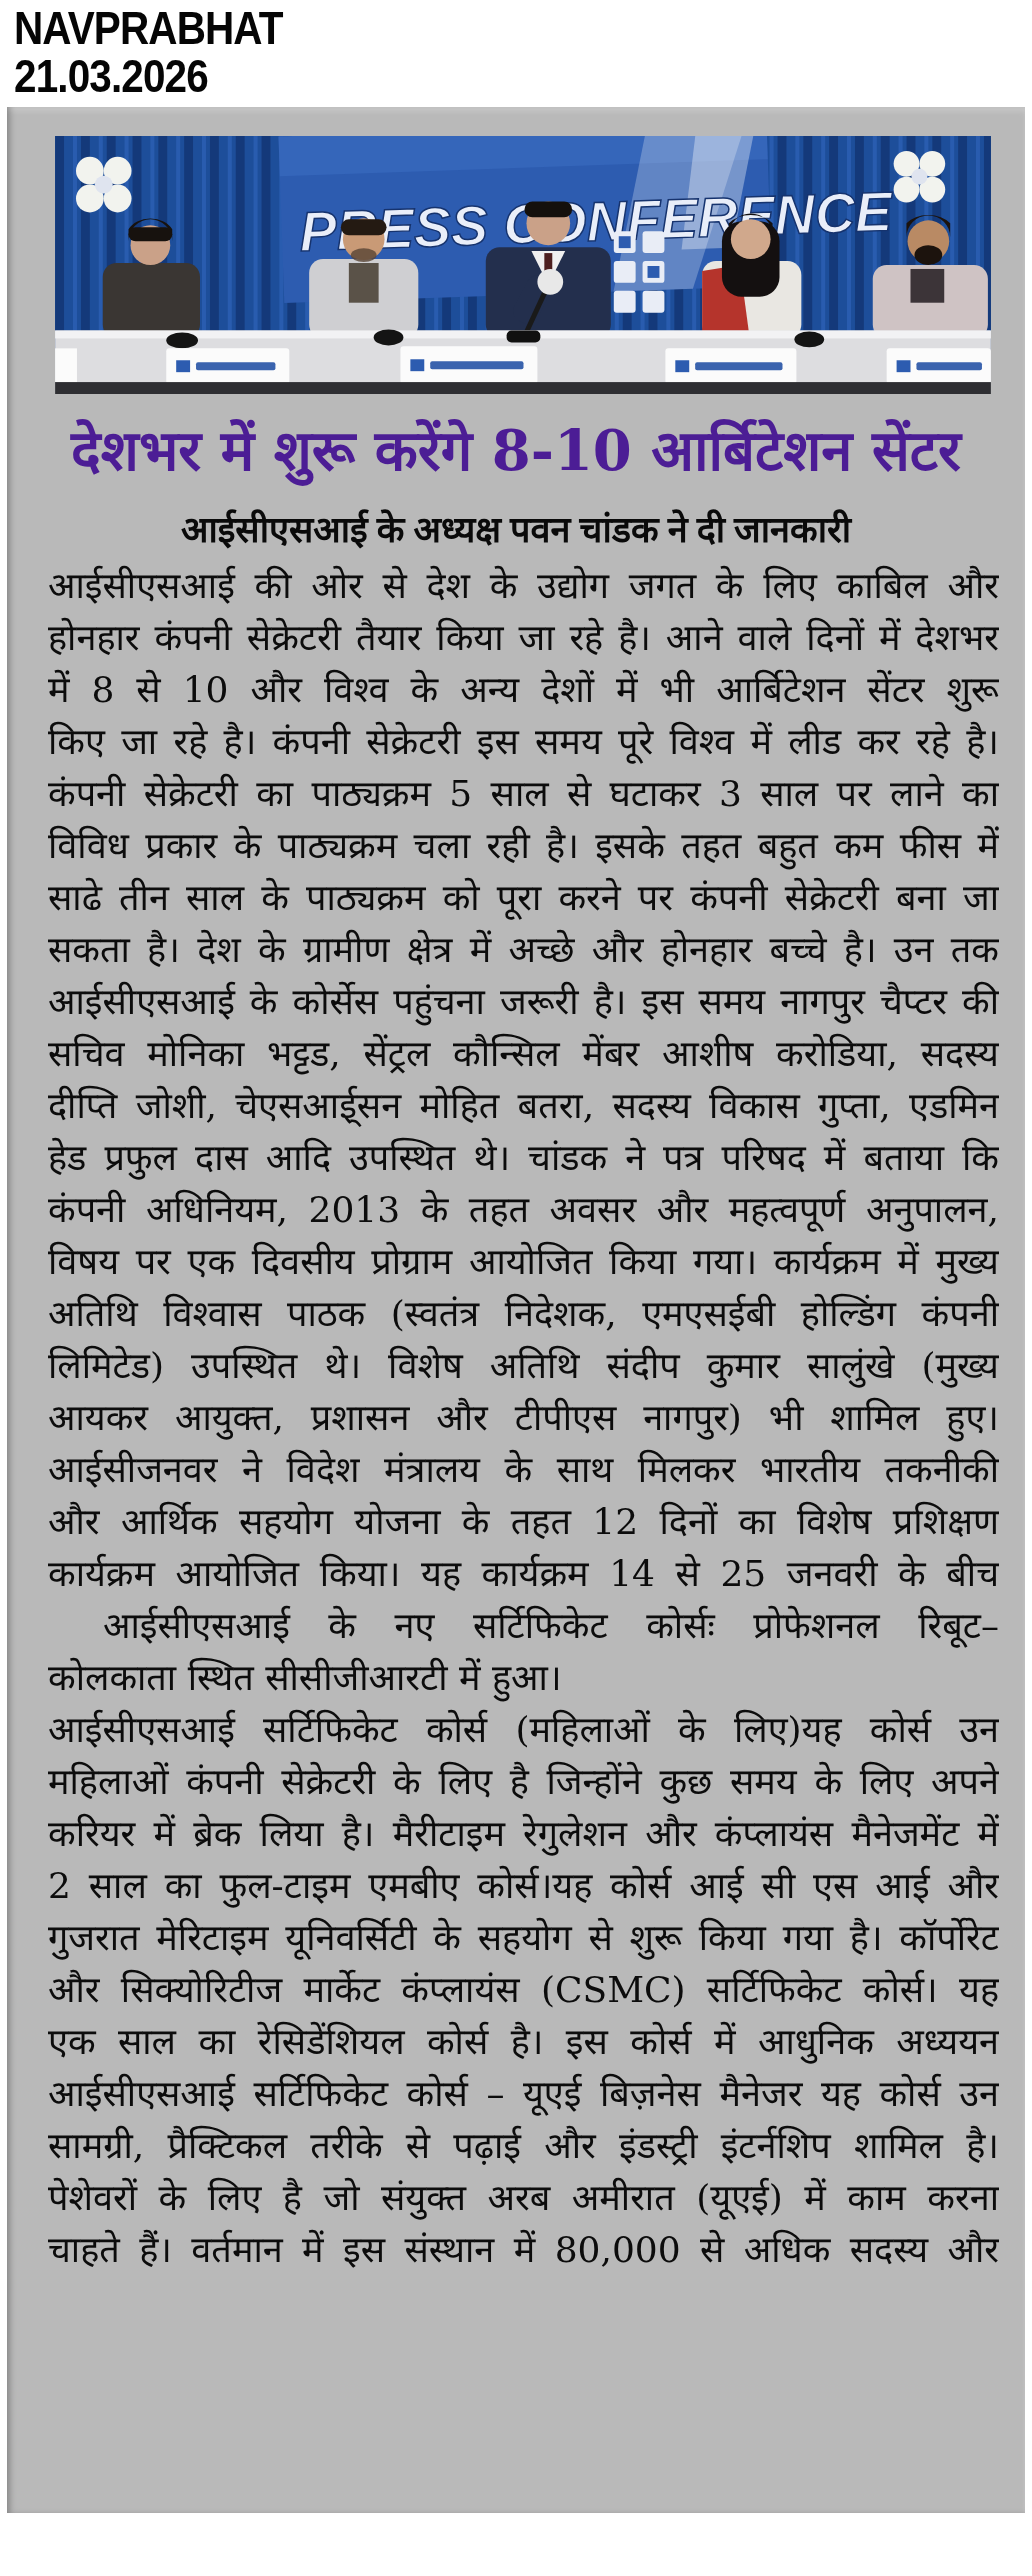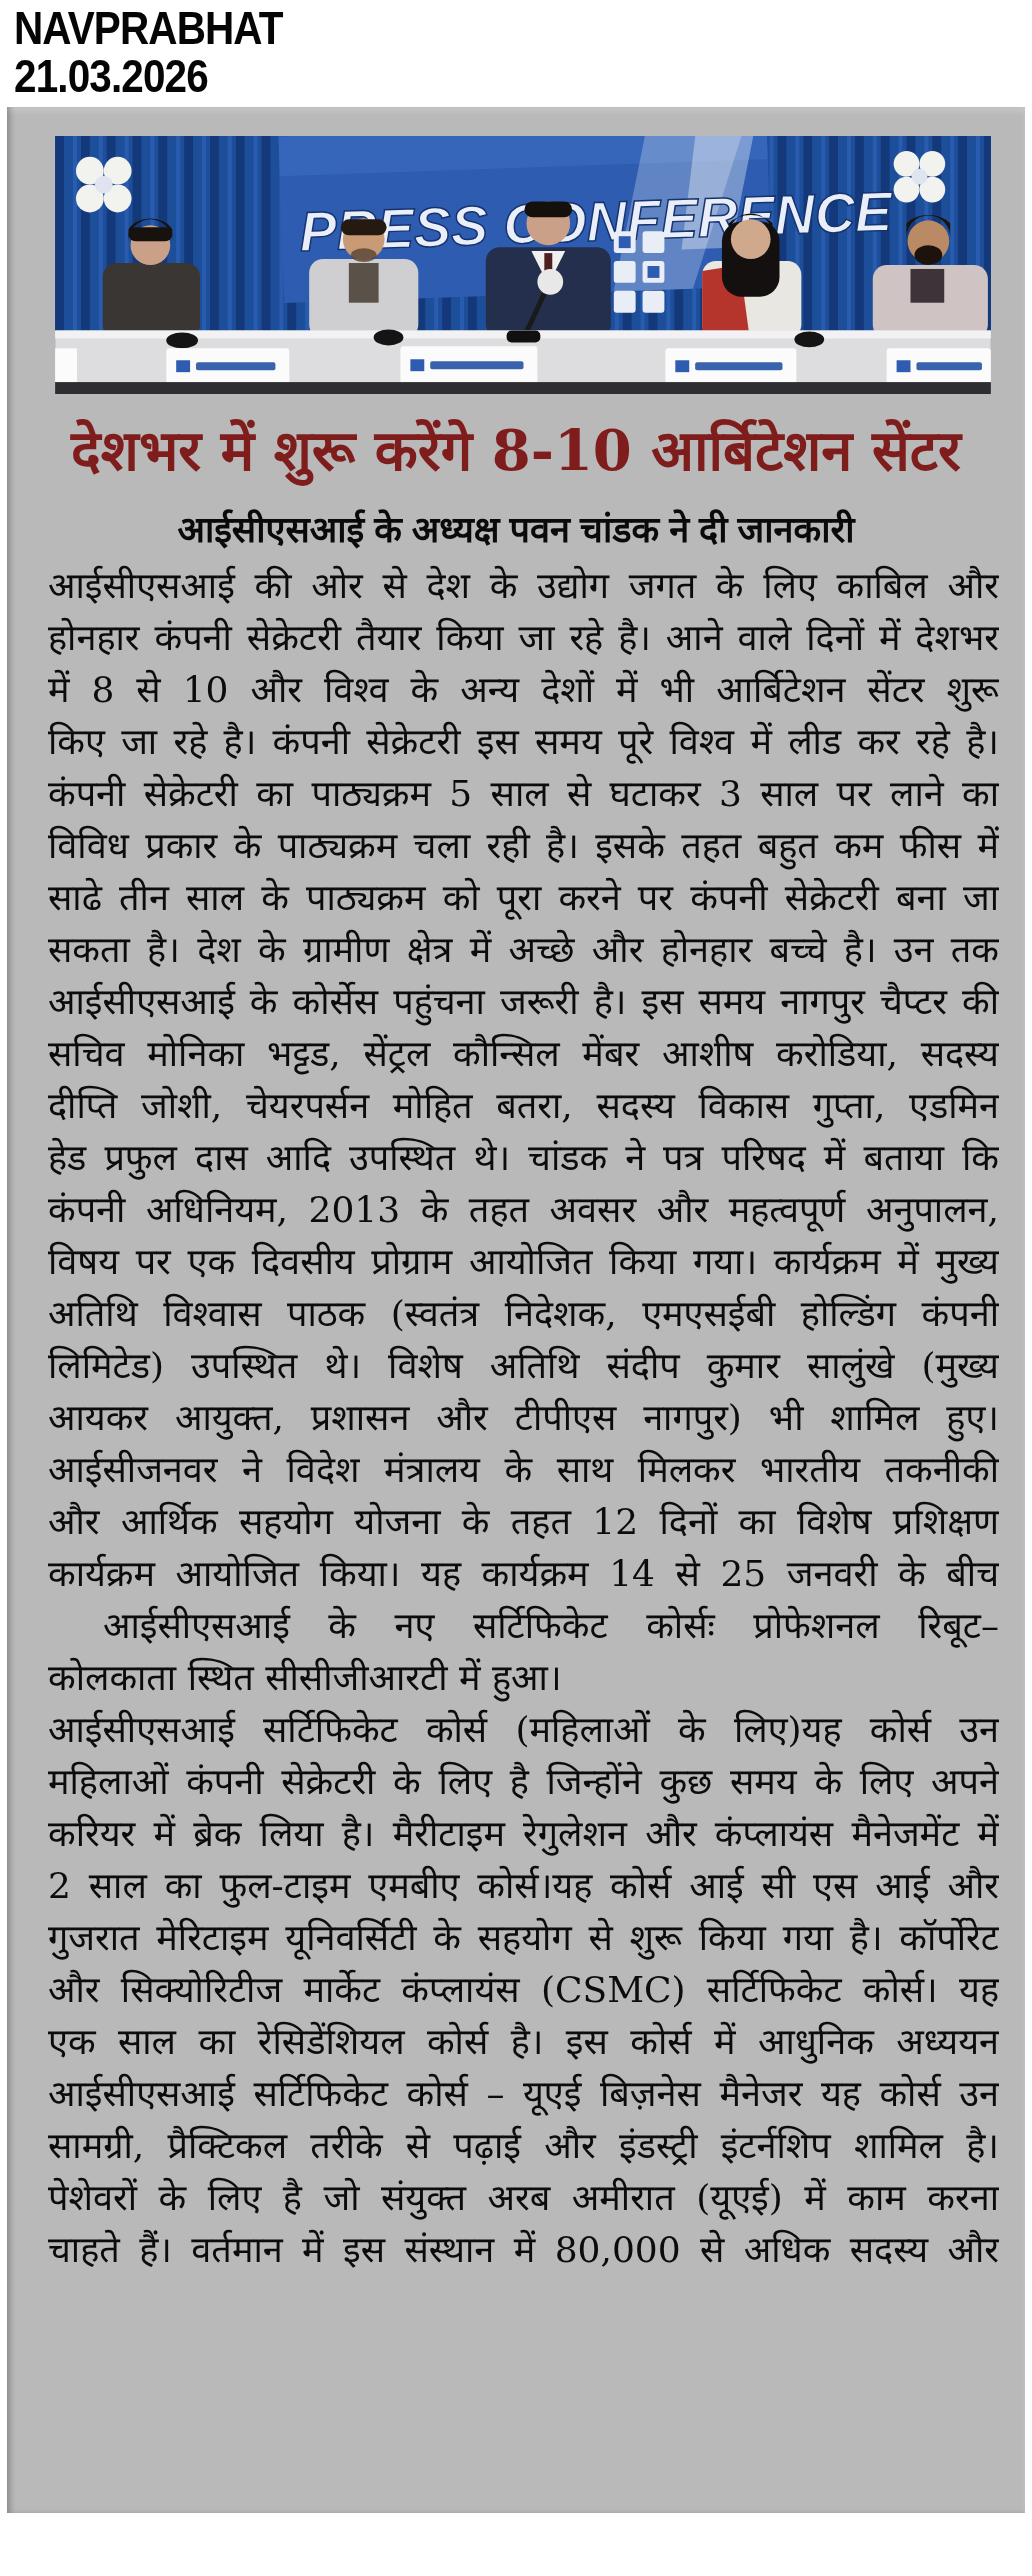--- a/index.html
+++ b/index.html
@@ -23,25 +23,25 @@
   
   .photo-frame{
     position:absolute;left:48px;top:29px;width:936px;height:258px;
     background:#1d4e9a;overflow:hidden;
   }
   .photo-frame svg{display:block;width:936px;height:258px;}
   
   .headline{
     position:absolute;left:0;top:298px;width:100%;text-align:center;
     font-family:"DejaVu Serif","Liberation Serif",serif;
-    font-size:56px;font-weight:600;color:#7f1d1d;white-space:nowrap;line-height:91px;
+    font-size:56px;font-weight:600;color:#4c1d95;white-space:nowrap;line-height:91px;
   }
   .subheadline{
     position:absolute;left:0;top:395px;width:100%;text-align:center;
-    font-family:Liberation Sans, sans-serif;
+    font-family:Liberation Serif, serif;
     font-size:36px;font-weight:700;color:#0a0a0a;white-space:nowrap;line-height:56px;
   }
   
   .article-body{
     position:absolute;left:41px;top:453px;width:951px;height:1892px;
     font-family:"DejaVu Serif","Liberation Serif",serif;
     font-size:36px;color:#0c0c0c;overflow:hidden;
   }
   .article-body .line{
     height:52px;line-height:52px;overflow:hidden;
@@ -179,21 +179,21 @@
       <div class="line">आईसीएसआई की ओर से देश के उद्योग जगत के लिए काबिल और</div>
       <div class="line">होनहार कंपनी सेक्रेटरी तैयार किया जा रहे है। आने वाले दिनों में देशभर</div>
       <div class="line">में 8 से 10 और विश्व के अन्य देशों में भी आर्बिटेशन सेंटर शुरू</div>
       <div class="line">किए जा रहे है। कंपनी सेक्रेटरी इस समय पूरे विश्व में लीड कर रहे है।</div>
       <div class="line">कंपनी सेक्रेटरी का पाठ्यक्रम 5 साल से घटाकर 3 साल पर लाने का</div>
       <div class="line">विविध प्रकार के पाठ्यक्रम चला रही है। इसके तहत बहुत कम फीस में</div>
       <div class="line">साढे तीन साल के पाठ्यक्रम को पूरा करने पर कंपनी सेक्रेटरी बना जा</div>
       <div class="line">सकता है। देश के ग्रामीण क्षेत्र में अच्छे और होनहार बच्चे है। उन तक</div>
       <div class="line">आईसीएसआई के कोर्सेस पहुंचना जरूरी है। इस समय नागपुर चैप्टर की</div>
       <div class="line">सचिव मोनिका भट्टड, सेंट्रल कौन्सिल मेंबर आशीष करोडिया, सदस्य</div>
-      <div class="line">दीप्ति जोशी, चेयरपर्सन मोहित बतरा, सदस्य विकास गुप्ता, एडमिन</div>
+      <div class="line">दीप्ति जोशी, चेएसआई्सन मोहित बतरा, सदस्य विकास गुप्ता, एडमिन</div>
       <div class="line">हेड प्रफुल दास आदि उपस्थित थे। चांडक ने पत्र परिषद में बताया कि</div>
       <div class="line">कंपनी अधिनियम, 2013 के तहत अवसर और महत्वपूर्ण अनुपालन,</div>
       <div class="line">विषय पर एक दिवसीय प्रोग्राम आयोजित किया गया। कार्यक्रम में मुख्य</div>
       <div class="line">अतिथि विश्वास पाठक (स्वतंत्र निदेशक, एमएसईबी होल्डिंग कंपनी</div>
       <div class="line">लिमिटेड) उपस्थित थे। विशेष अतिथि संदीप कुमार सालुंखे (मुख्य</div>
       <div class="line">आयकर आयुक्त, प्रशासन और टीपीएस नागपुर) भी शामिल हुए।</div>
       <div class="line">आईसीजनवर ने विदेश मंत्रालय के साथ मिलकर भारतीय तकनीकी</div>
       <div class="line">और आर्थिक सहयोग योजना के तहत 12 दिनों का विशेष प्रशिक्षण</div>
       <div class="line">कार्यक्रम आयोजित किया। यह कार्यक्रम 14 से 25 जनवरी के बीच</div>
       <div class="line first">आईसीएसआई के नए सर्टिफिकेट कोर्सः प्रोफेशनल रिबूट–</div>

